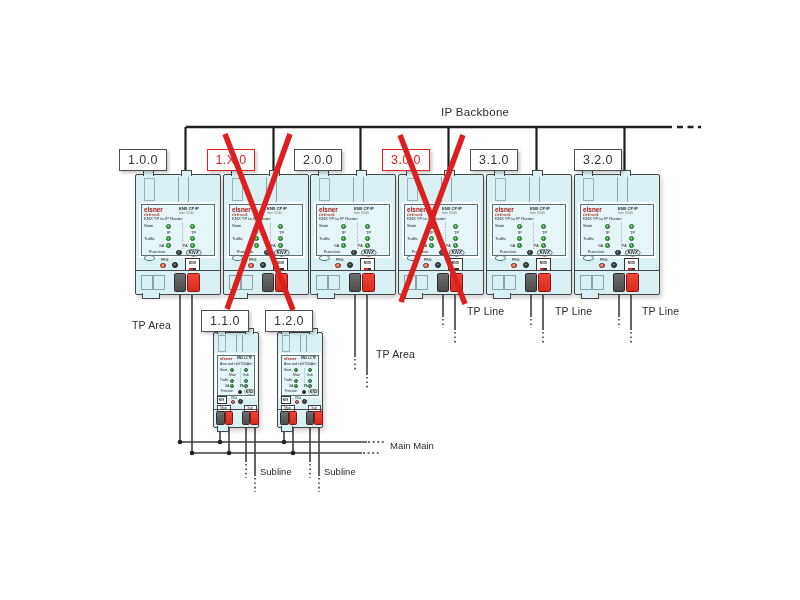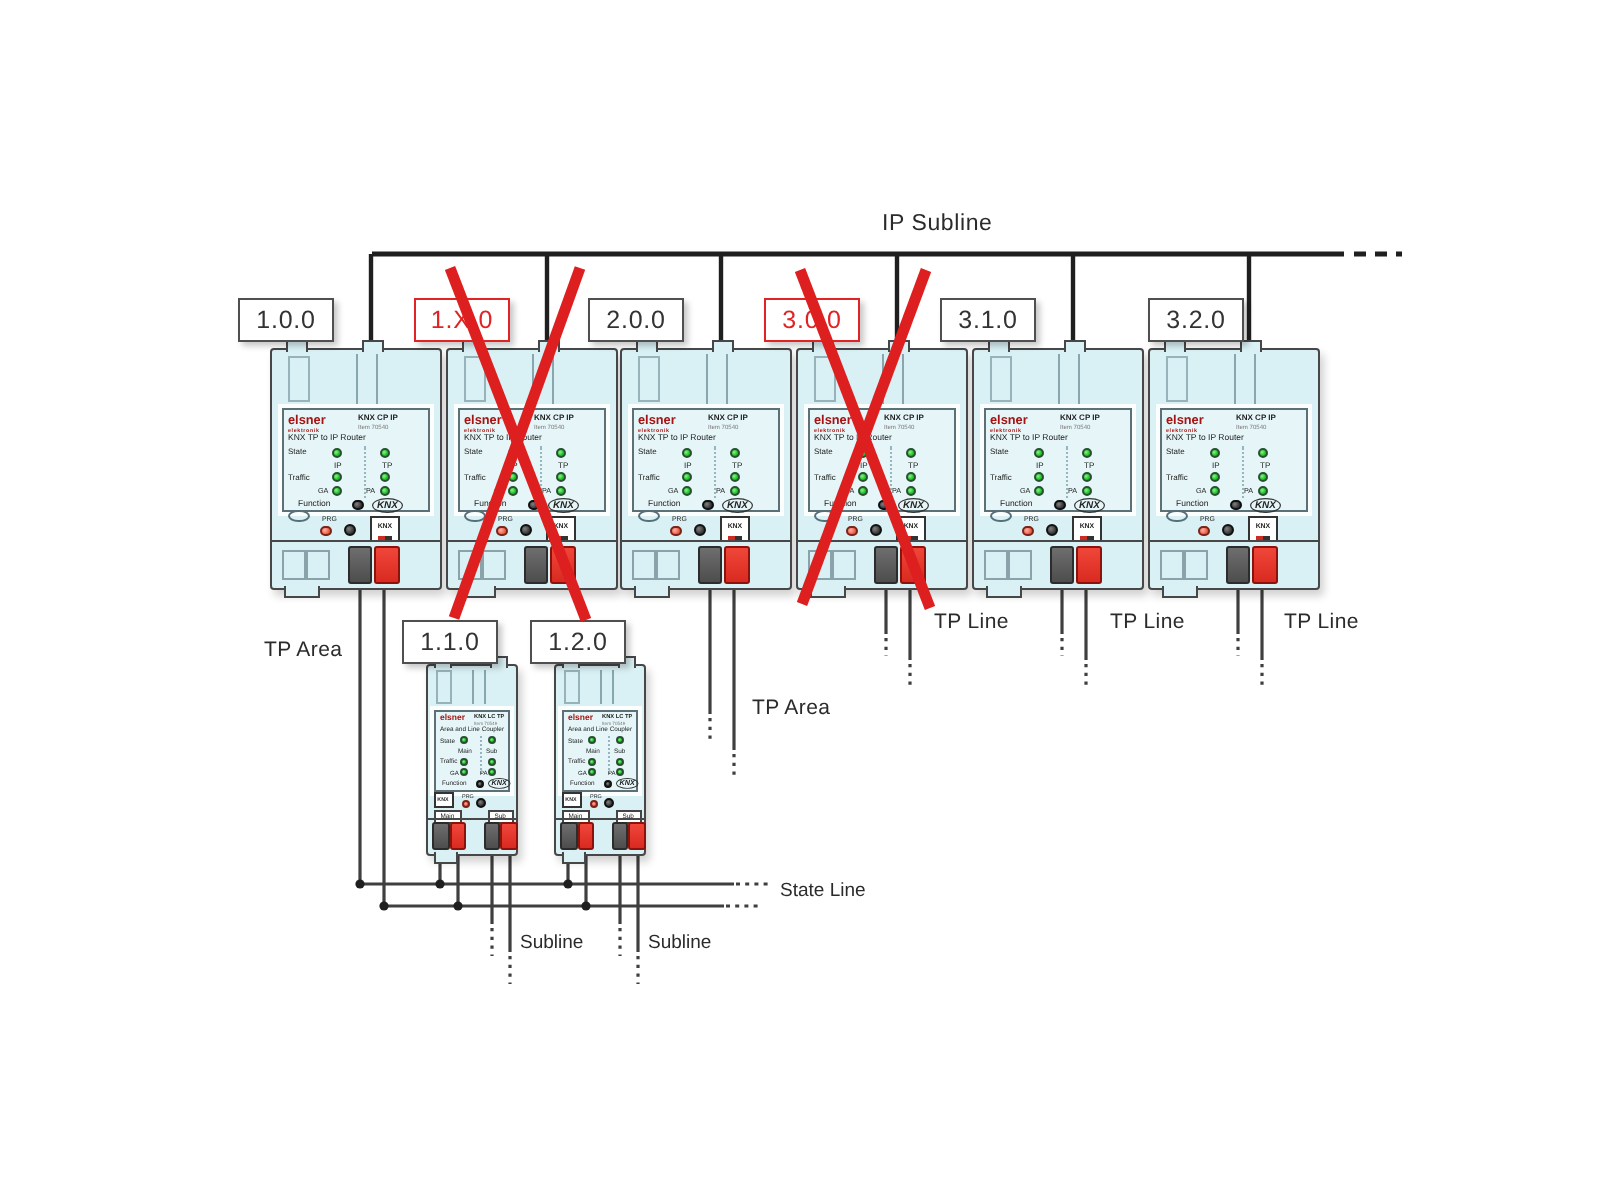--- a/index.html
+++ b/index.html
@@ -153,27 +153,27 @@
     <g stroke="#de1f1f" stroke-width="5.5">
       <line x1="225" y1="134" x2="293" y2="310"></line>
       <line x1="290" y1="134" x2="227" y2="309"></line>
     </g>
     <g stroke="#de1f1f" stroke-width="5.5">
       <line x1="400" y1="135" x2="465" y2="304"></line>
       <line x1="463" y1="135" x2="401" y2="302"></line>
     </g>
   </svg>
 
-  <div class="anno big" style="left:441px;top:106px;">IP Subline</div>
+  <div class="anno big" style="left:441px;top:106px;">IP Backbone</div>
   <div class="anno mid" style="left:132px;top:319px;">TP Area</div>
   <div class="anno mid" style="left:376px;top:348px;">TP Area</div>
   <div class="anno mid" style="left:467px;top:305px;">TP Line</div>
   <div class="anno mid" style="left:555px;top:305px;">TP Line</div>
   <div class="anno mid" style="left:642px;top:305px;">TP Line</div>
-  <div class="anno small" style="left:390px;top:440px;">State Line</div>
+  <div class="anno small" style="left:390px;top:440px;">Main Main</div>
   <div class="anno small" style="left:260px;top:466px;">Subline</div>
   <div class="anno small" style="left:324px;top:466px;">Subline</div>
 
   <div id="device-root">
       <div class="device router" style="left: 135px; top: 174px;">
       <i class="tab" style="left:7px;"></i>
       <i class="tab" style="left:45px;"></i>
       <i class="tabb" style="left:6px;width:16px;"></i>
       <i class="vslot" style="left:8px;top:3px;width:9px;height:21px;"></i>
       <i class="vln" style="left:42px;top:2px;height:25px;"></i>

